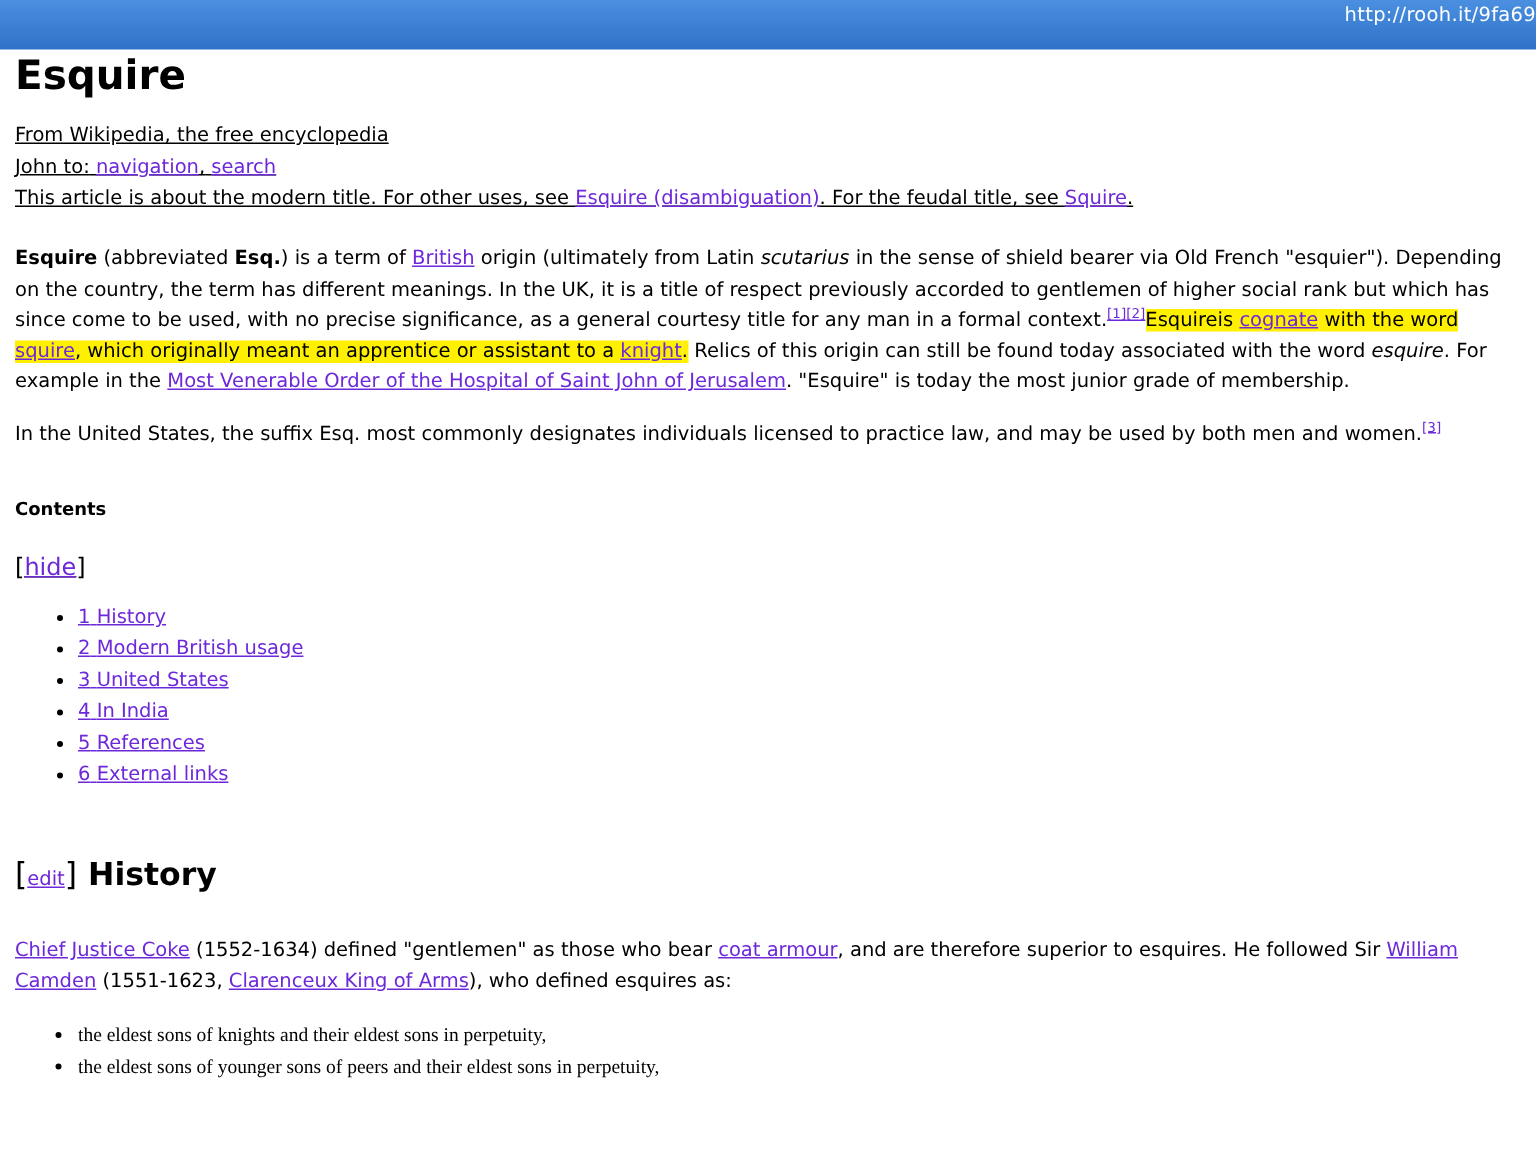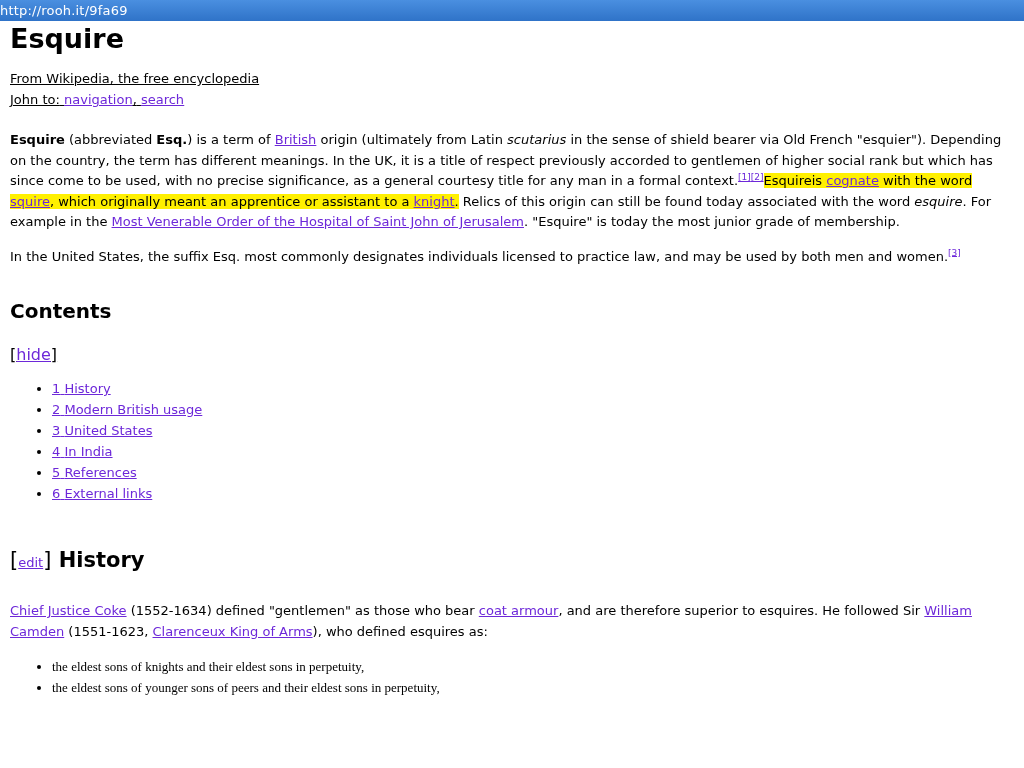--- a/index.html
+++ b/index.html
@@ -9,25 +9,25 @@
   }
   body {
     font-family: "DejaVu Sans", "Liberation Sans", sans-serif;
     font-size: 13px;
     color: #000000;
     width: 1024px;
     height: 768px;
     overflow: hidden;
   }
   .urlbar {
-    height: 21px;
+    height: 33px;
     background: #3a7fd5;
     background: linear-gradient(#4a8fe0, #2f73c8);
     color: #ffffff;
-    text-align: left;
+    text-align: right;
     font-size: 13px;
     line-height: 21px;
     font-family: "DejaVu Sans", "Liberation Sans", sans-serif;
     letter-spacing: 0.2px;
   }
   .page {
     padding: 0 10px;
   }
   h1.title {
     font-size: 27px;
@@ -54,21 +54,21 @@
   .hl {
     background: #fff000;
   }
   sup {
     font-size: 9px;
     vertical-align: super;
     line-height: 0;
   }
   sup a { text-decoration: underline; }
   h2.contents-h {
-    font-size: 20px;
+    font-size: 12px;
     font-weight: bold;
     margin: 32px 0 0 0;
     padding: 0;
   }
   .hide-line {
     margin-top: 22px;
     font-size: 16px;
     text-decoration: underline;
   }
   ul.toc {
@@ -112,20 +112,21 @@
 
   <h1 class="title">Esquire</h1>
 
   <div class="meta">
     <div>From Wikipedia, the free encyclopedia</div>
     <div>
       <span>John to:</span>
       <a href="#">navigation</a><span>,</span>
       <a href="#">search</a>
     </div>
+    <div><span>This article is about the modern title. For other uses, see </span><a href="#">Esquire (disambiguation)</a><span>. For the feudal title, see </span><a href="#">Squire</a><span>.</span></div>
   </div>
 
   <p class="lead"><b>Esquire</b><span> (abbreviated </span><b>Esq.</b><span>) is a term of </span><a href="#">British</a><span> origin (ultimately from Latin </span><i>scutarius</i><span> in the sense of shield bearer via Old French "esquier"). Depending on the country, the term has different meanings. In the UK, it is a title of respect previously accorded to gentlemen of higher social rank but which has since come to be used, with no precise significance, as a general courtesy title for any man in a formal context.</span><sup><a href="#">[1]</a></sup><sup><a href="#">[2]</a></sup><span class="hl">Esquire</span><span class="hl">is </span><a class="hl" href="#">cognate</a><span class="hl"> with the word </span><a class="hl" href="#">squire</a><span class="hl">, which originally meant an apprentice or assistant to a </span><a class="hl" href="#">knight</a><span class="hl">.</span><span> Relics of this origin can still be found today associated with the word </span><i>esquire</i><span>. For example in the </span><a href="#">Most Venerable Order of the Hospital of Saint John of Jerusalem</a><span>. "Esquire" is today the most junior grade of membership.</span></p>
 
   <p><span>In the United States, the suffix Esq. most commonly designates individuals licensed to practice law, and may be used by both men and women.</span><sup><a href="#">[3]</a></sup></p>
 
   <h2 class="contents-h">Contents</h2>
 
   <div class="hide-line"><span>[</span><a href="#">hide</a><span>]</span></div>
 

